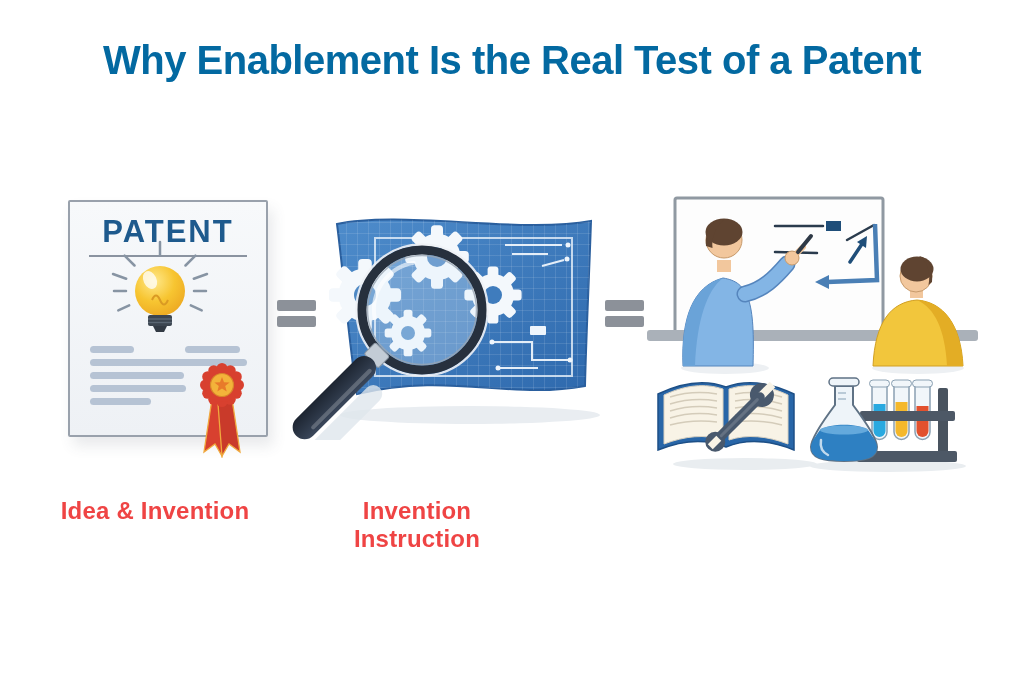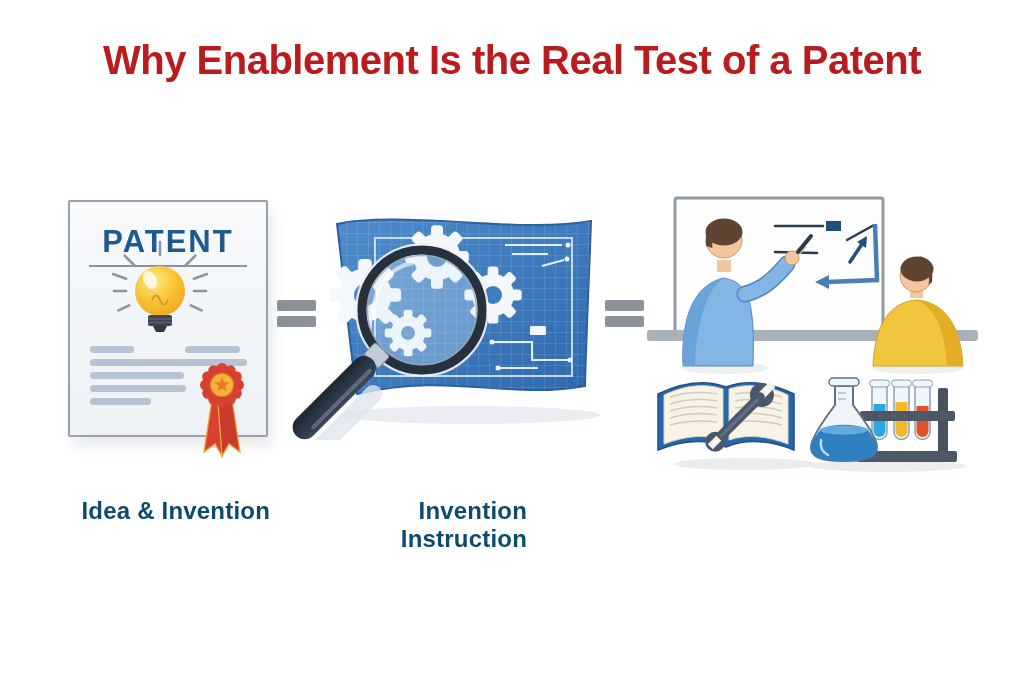--- a/index.html
+++ b/index.html
@@ -2,49 +2,49 @@
 <html><head>
 <meta charset="utf-8">
 <style>
   html,body{margin:0;padding:0;background:#ffffff;}
   .stage{
     position:relative;width:1024px;height:683px;background:#ffffff;overflow:hidden;
     font-family:"Liberation Sans","DejaVu Sans",sans-serif;
   }
   .title{
     position:absolute;left:0;top:38px;width:1024px;text-align:center;
-    font-size:40px;font-weight:700;letter-spacing:-0.5px;color:#b91c1c;
+    font-size:40px;font-weight:700;letter-spacing:-0.5px;color:#0369a1;
   }
   
   .document{
     position:absolute;left:68px;top:200px;width:196px;height:233px;
     background:linear-gradient(180deg,#f7f9fb,#eef1f5);
     border:2px solid #99a1ac;border-radius:2px;
     box-shadow:5px 9px 14px rgba(70,80,100,.12);
   }
   .patent-heading{
-    margin-top:22px;text-align:center;font-size:31px;font-weight:800;
+    margin-top:12px;text-align:center;font-size:31px;font-weight:800;
     letter-spacing:2px;color:#1e5a8d;
   }
   .patent-rule{width:158px;height:2px;background:#8a93a0;margin:5px auto 0;}
   .docline{position:absolute;height:7px;border-radius:3.5px;background:#b6c3d4;}
   .bulb-svg{position:absolute;left:32px;top:34px;}
   .ribbon-svg{position:absolute;left:122px;top:152px;}
   
   .equals{position:absolute;width:39px;display:flex;flex-direction:column;gap:5px;z-index:5;}
   .equals .bar{height:11px;border-radius:2px;background:#8c9199;}
   .eq1{left:277px;top:300px;}
   .eq2{left:605px;top:300px;}
   
   .mid-svg{position:absolute;left:280px;top:200px;}
   .right-svg{position:absolute;left:645px;top:190px;}
   
   .caption{
-    position:absolute;top:497px;font-size:24px;font-weight:600;color:#0c4a6e;
-    text-align:right;letter-spacing:.2px;
+    position:absolute;top:497px;font-size:24px;font-weight:600;color:#ef4444;
+    text-align:center;letter-spacing:.2px;
   }
   .cap1{left:40px;width:230px;}
   .cap2{left:307px;width:220px;}
   .cap3{left:664px;width:320px;}
 </style>
 </head>
 <body>
 
 <div class="stage">
 

